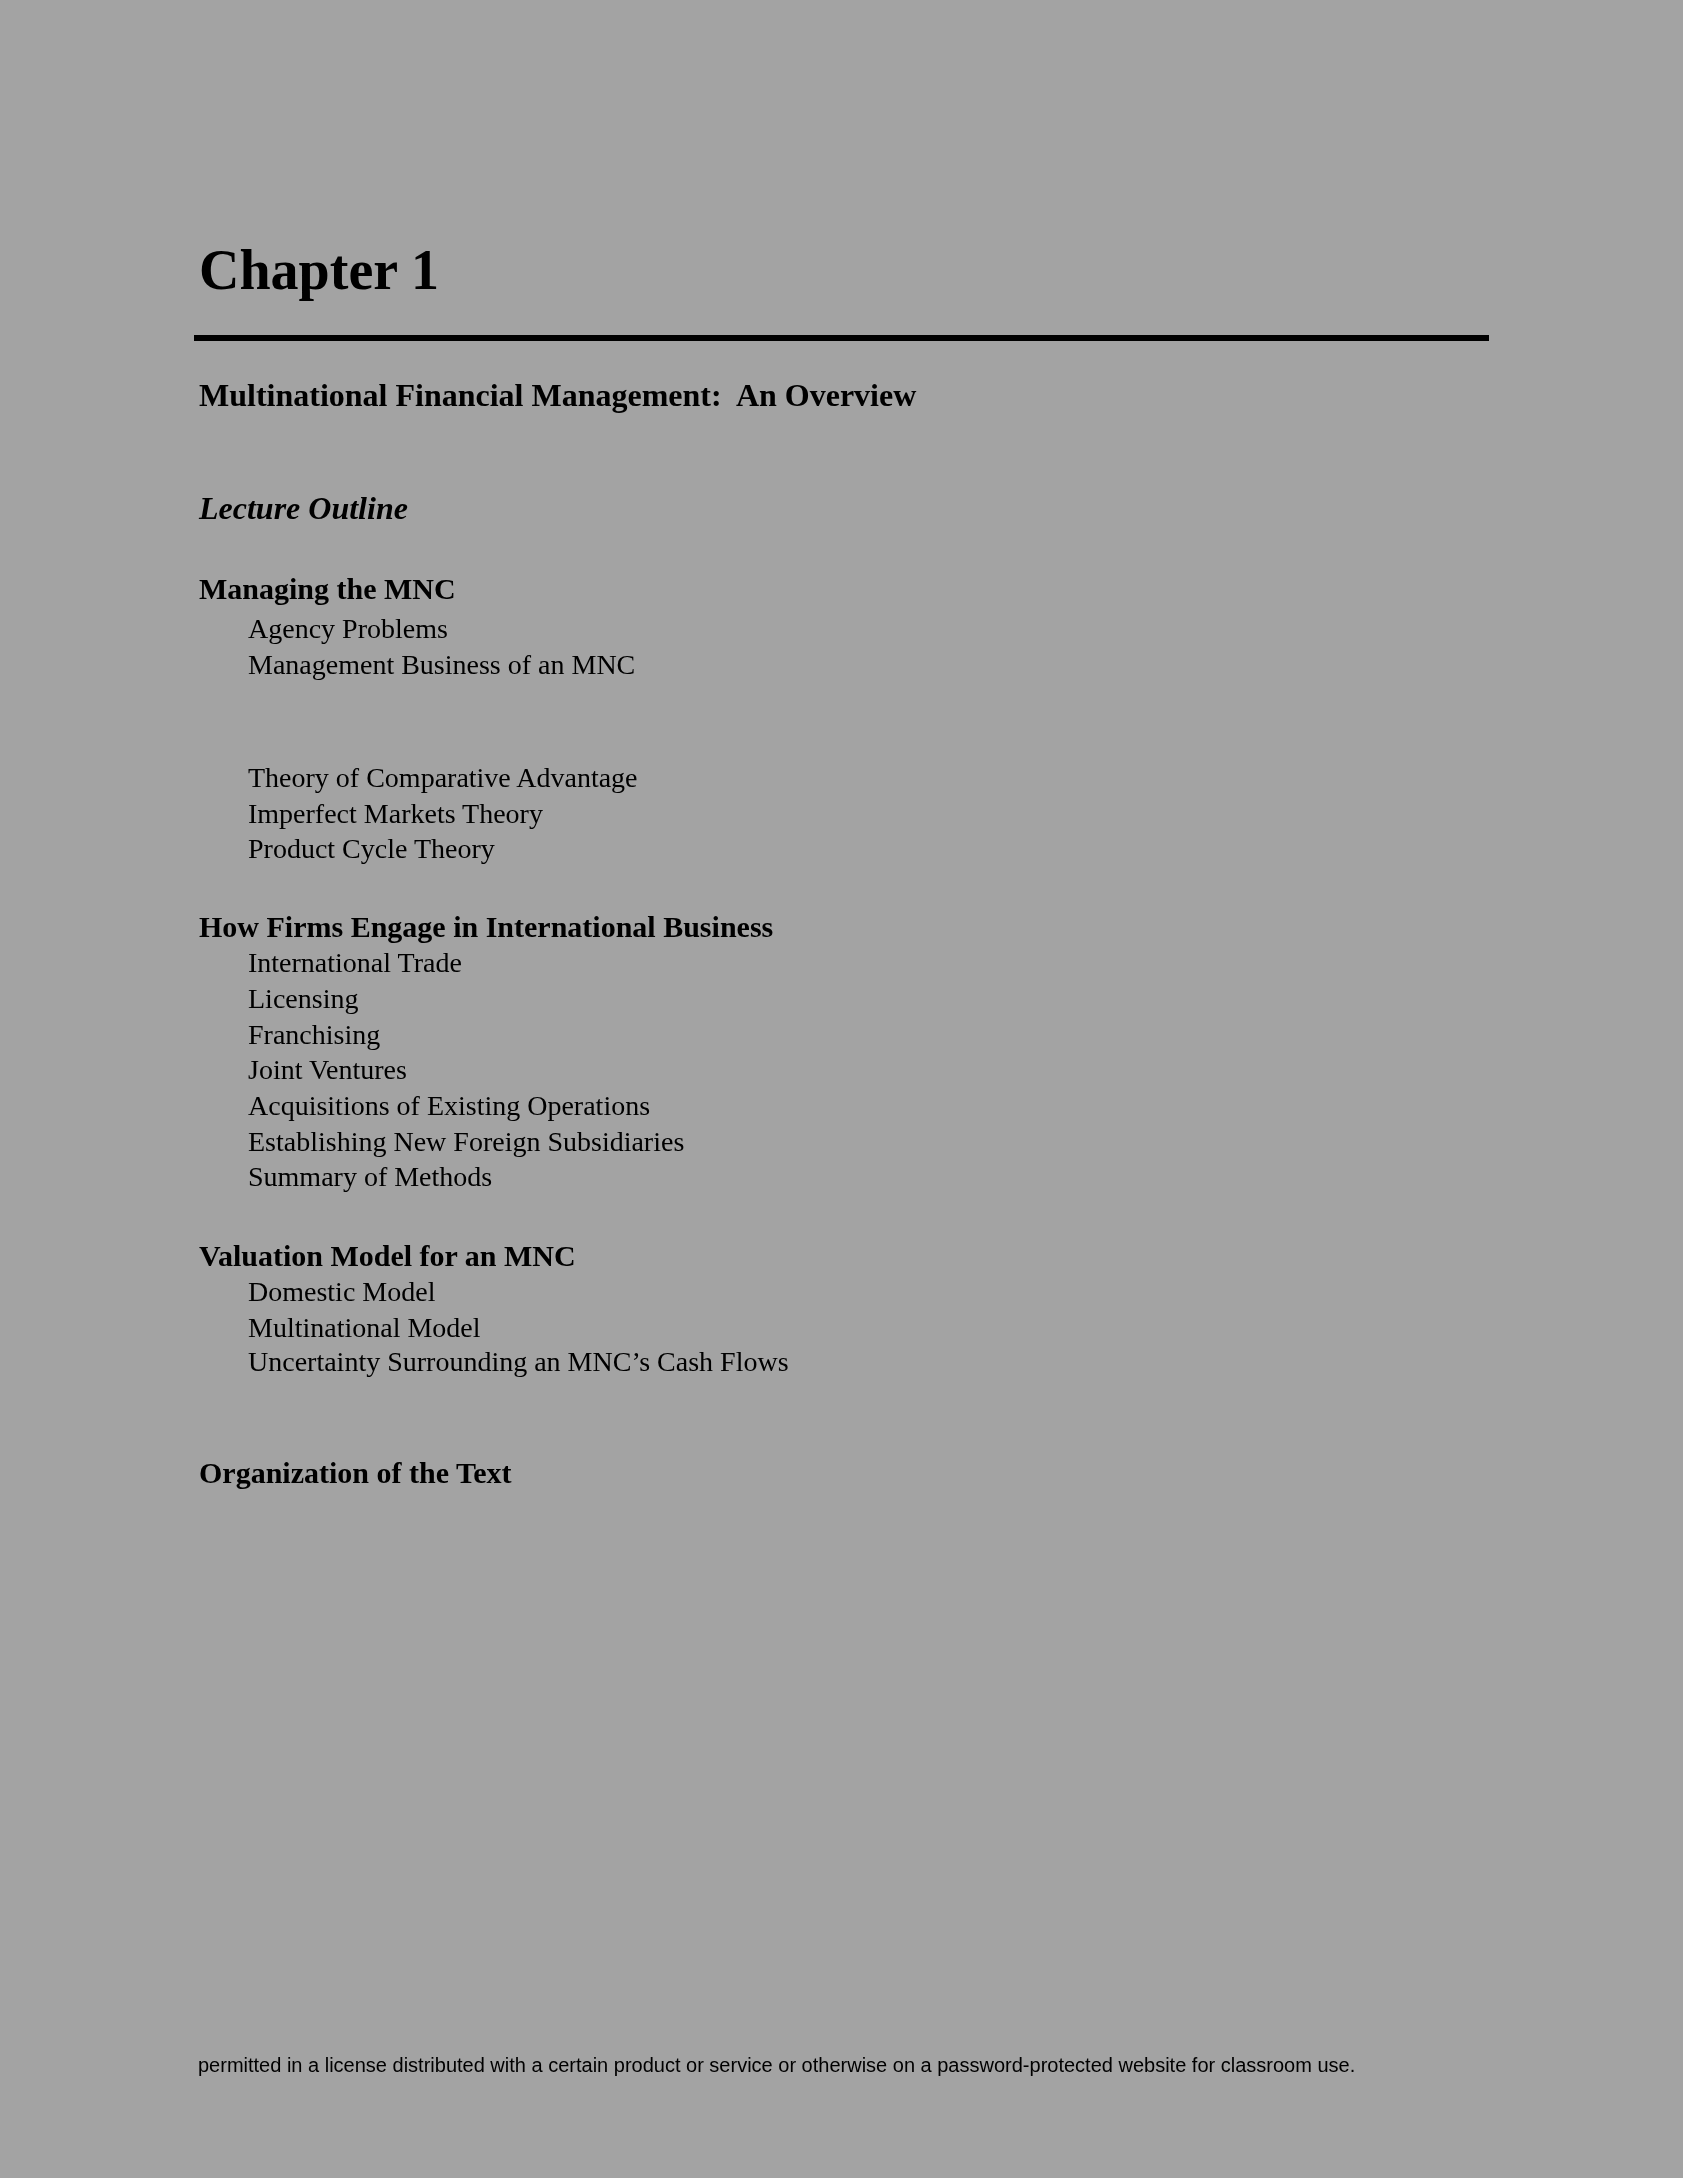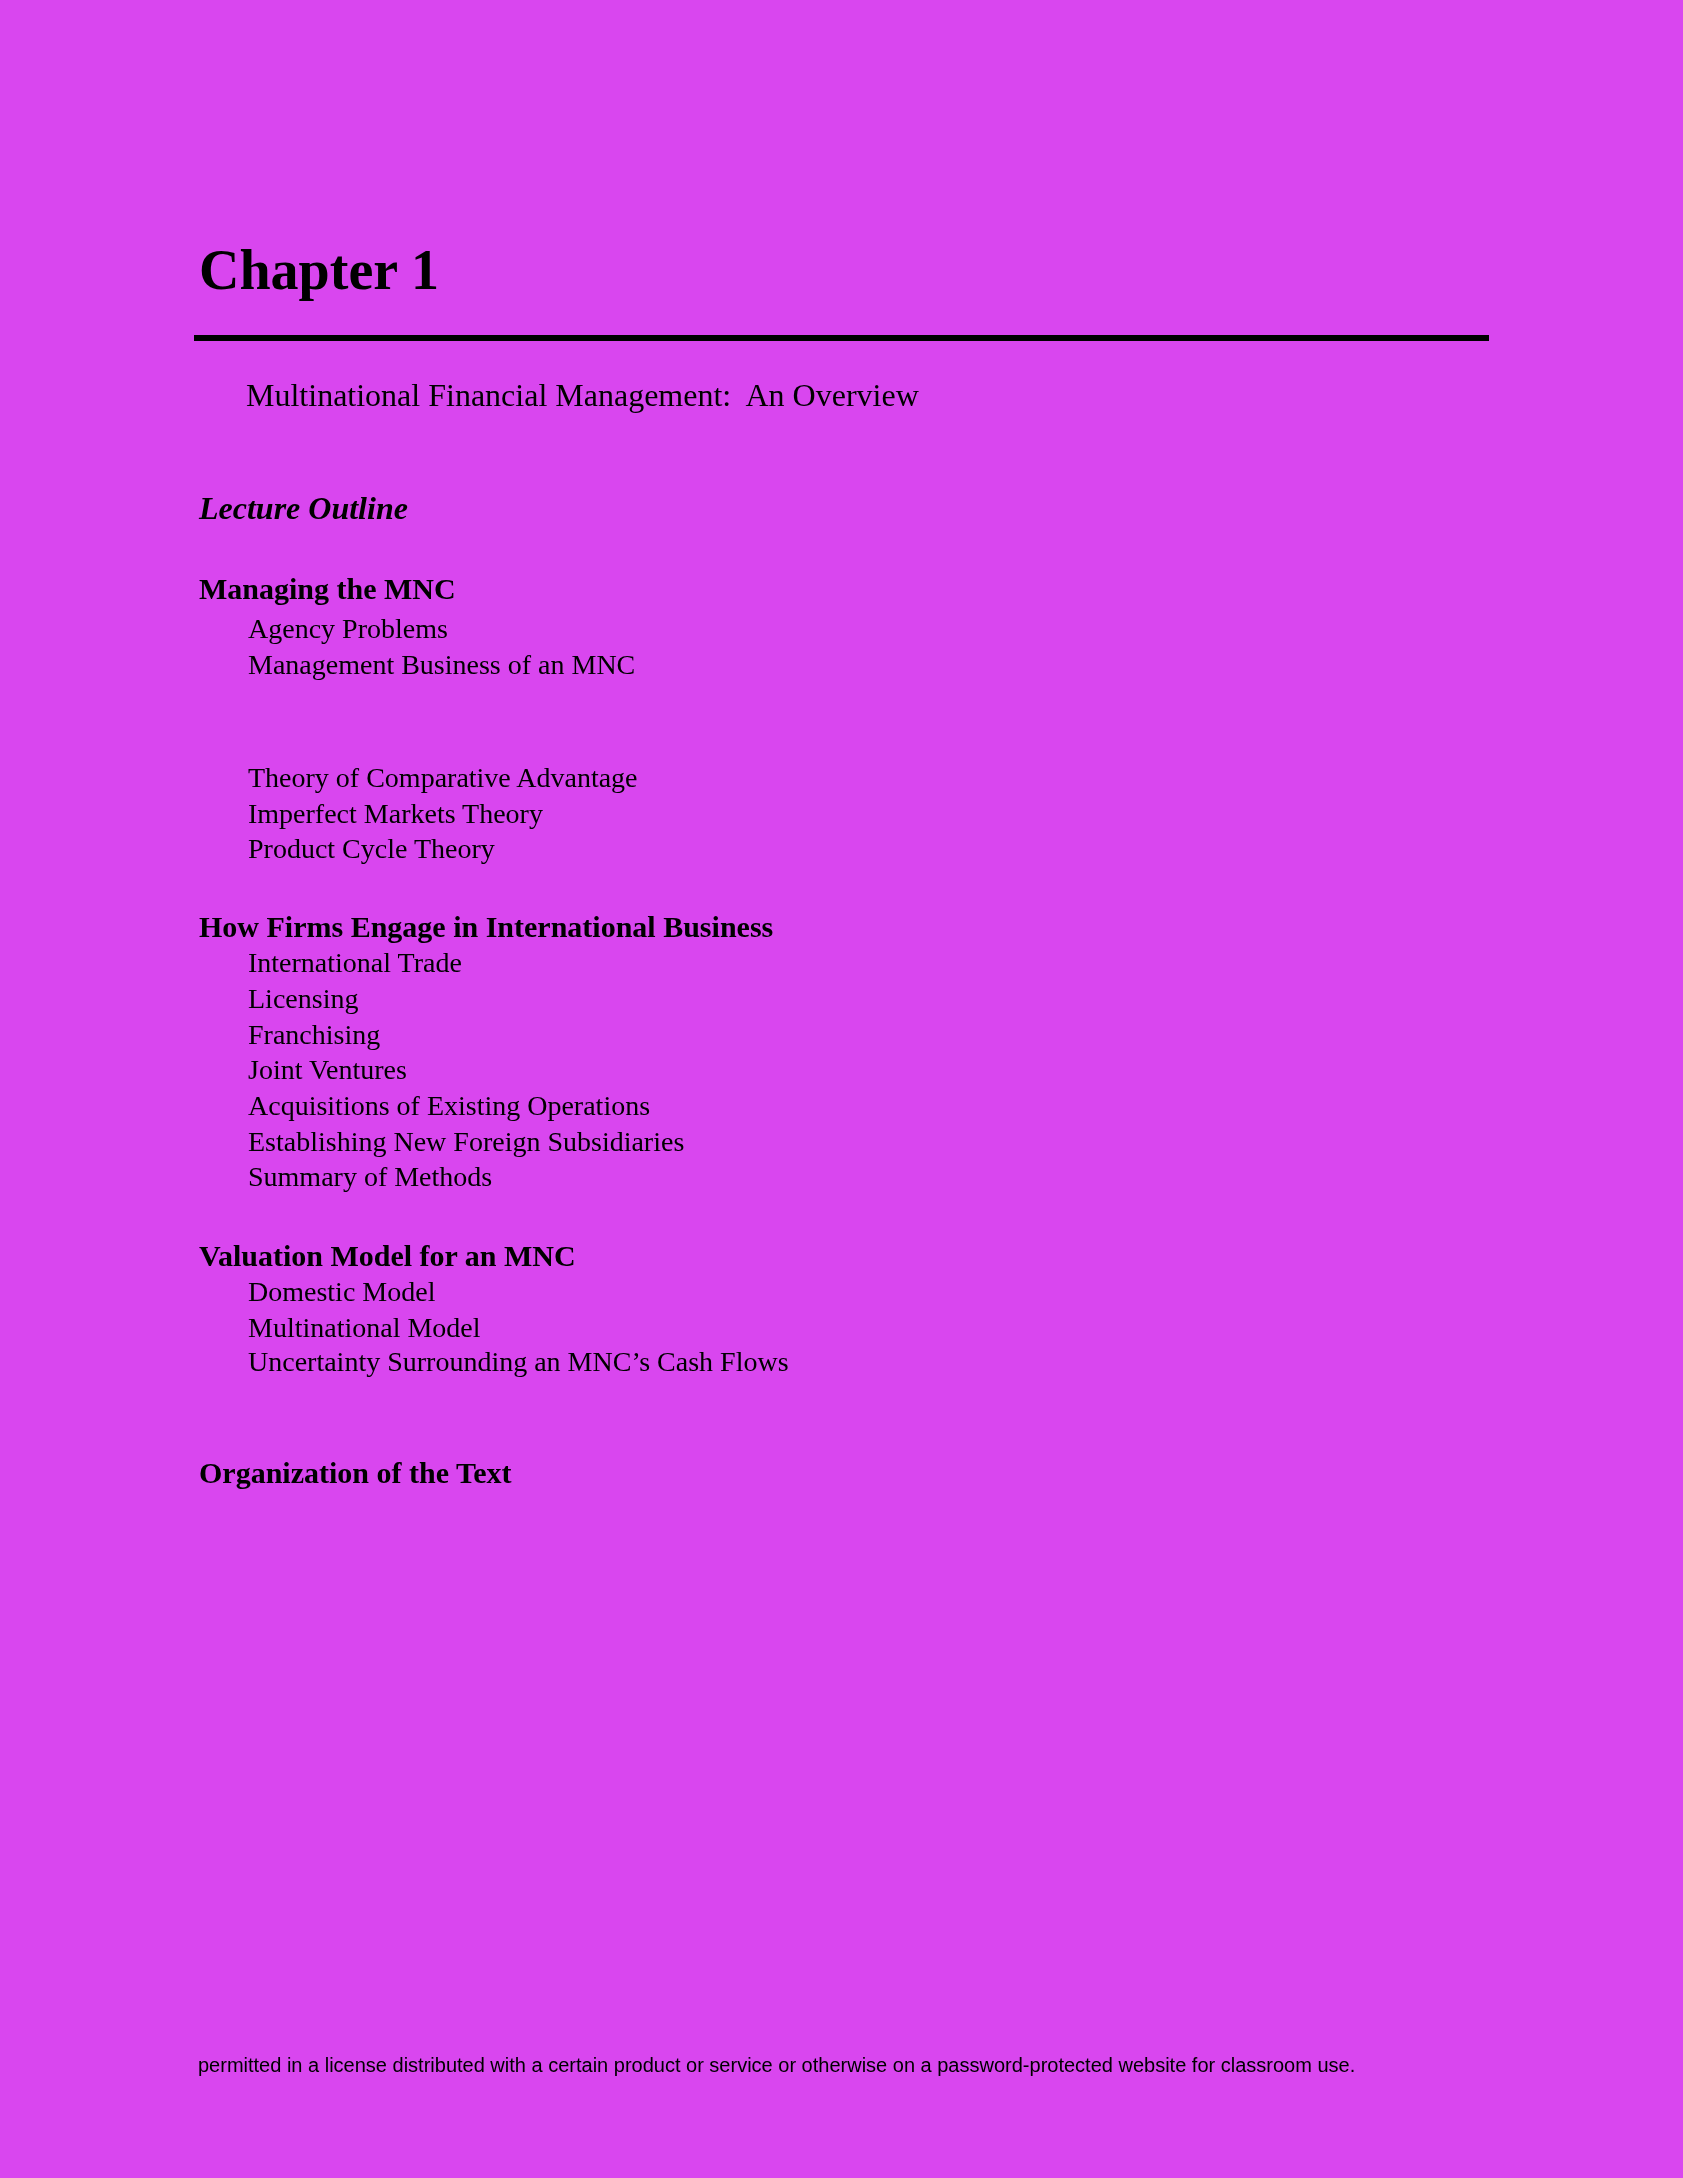--- a/index.html
+++ b/index.html
@@ -1,23 +1,23 @@
 <!DOCTYPE html>
 <html><head>
 <meta charset="utf-8">
 <style>
   html, body { margin: 0; padding: 0; background: #ffffff; }
   body { width: 1683px; height: 2178px; position: relative; overflow: hidden; color: #000; }
-  .page { position: absolute; left: 0; top: 0; width: 1683px; height: 2178px; background: #d946ef; }
+  .page { position: absolute; left: 0; top: 0; width: 1683px; height: 2178px; background: #a3a3a3; }
   .serif { font-family: "Liberation Serif", "DejaVu Serif", serif; }
   .sans { font-family: "Liberation Sans", "DejaVu Sans", sans-serif; }
   .abs { position: absolute; white-space: pre; margin: 0; }
   .chapter-title { font-size: 56px; font-weight: bold; line-height: 56px; left: 199px; top: 242px; }
   .chapter-rule { position: absolute; left: 194px; top: 335px; width: 1295px; height: 6px; background: #000; }
-  .subtitle { font-size: 32px; font-weight: normal; line-height: 32px; left: 199px; top: 379px; margin-left: 47px; }
+  .subtitle { font-size: 32px; font-weight: bold; line-height: 32px; left: 199px; top: 379px; }
   .outline-title { font-size: 32px; font-weight: bold; font-style: italic; line-height: 34px; left: 199px; top: 491px; }
   .sec-heading { font-size: 30px; font-weight: bold; line-height: 30px; left: 199px; }
   .sec-item { font-size: 28px; font-weight: normal; line-height: 28px; left: 248px; }
   .footer-line { font-size: 20px; line-height: 20px; left: 198px; }
 </style>
 </head>
 <body>
 
 <div class="page">
 

